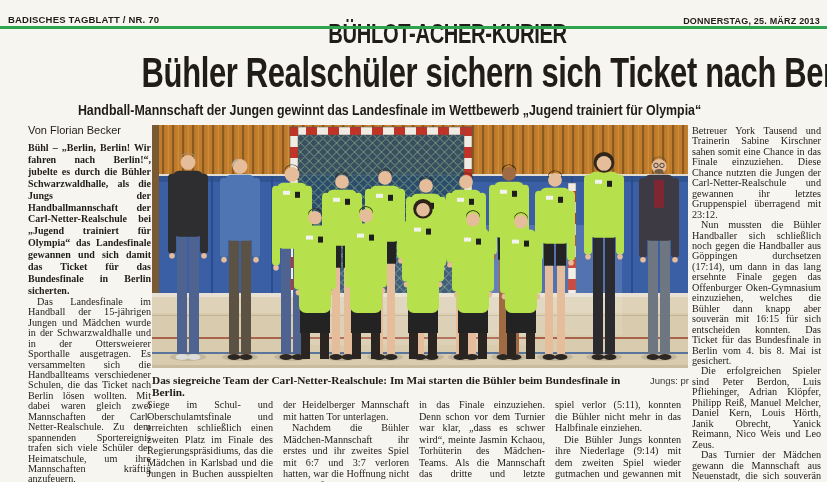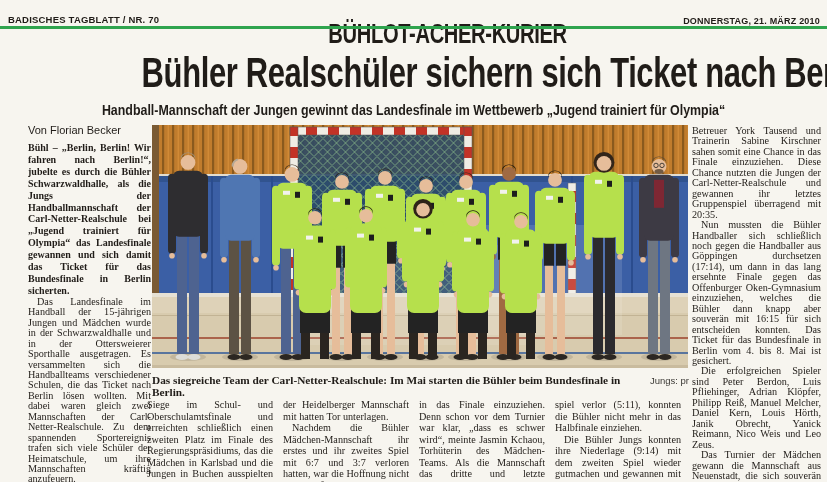--- a/index.html
+++ b/index.html
@@ -9,21 +9,21 @@
   .hdr-left{position:absolute;left:8px;top:14px;font:bold 9.5px "Liberation Sans",sans-serif;letter-spacing:.2px;white-space:nowrap;}
   .hdr-right{position:absolute;right:7px;top:16px;font:bold 9px "Liberation Sans",sans-serif;letter-spacing:.2px;white-space:nowrap;}
   .masthead{position:absolute;left:0;right:0;top:18px;text-align:center;}
   .masthead span{display:inline-block;font:bold 28px "Liberation Sans",sans-serif;letter-spacing:-.5px;
                  transform:translateX(34px) scaleX(.72);transform-origin:center;white-space:nowrap;}
   .green-rule{position:absolute;left:0;top:26px;width:827px;height:3px;background:var(--rule_green,#2fa44e);}
   
   .headline{position:absolute;left:0;right:0;top:48px;text-align:center;}
   .headline span{display:inline-block;font:bold 43px "Liberation Sans",sans-serif;letter-spacing:-.5px;
                  transform:scaleX(.72);transform-origin:center;white-space:nowrap;}
-  .subheadline{position:absolute;left:0;right:0;top:101px;text-align:center;}
+  .subheadline{position:absolute;left:0;right:0;top:101px;text-align:left;}
   .subheadline span{display:inline-block;font:bold 15.5px "Liberation Sans",sans-serif;
                     transform:scaleX(.8);transform-origin:center;white-space:nowrap;}
   .byline{position:absolute;left:28px;top:124px;font:11px "Liberation Sans",sans-serif;}
   
   .tcol{position:absolute;text-align:justify;font-size:10.2px;line-height:10.45px;overflow:hidden;
         hyphens:auto;-webkit-hyphens:auto;}
   .col-left{left:28px;top:142px;width:123px;height:340px;}
   .col-right{left:692px;top:126px;width:129px;height:356px;}
   .lead{font-weight:bold;font-size:10px;line-height:11.9px;margin:0 0 7px 0;}
   .tcol p{margin:0;}
@@ -39,21 +39,21 @@
   .caption{font:bold 11.3px "Liberation Serif",serif;}
   .credit{font:9.5px "Liberation Sans",sans-serif;color:#3c3a36;white-space:nowrap;margin-left:10px;}
 </style>
 </head>
 <body>
 
 <div class="page">
 
   <div class="hdr-left">BADISCHES TAGBLATT / NR. 70</div>
   <div class="masthead"><span>BÜHLOT-ACHER-KURIER</span></div>
-  <div class="hdr-right">DONNERSTAG, 21. MÄRZ 2010</div>
+  <div class="hdr-right">DONNERSTAG, 25. MÄRZ 2013</div>
   <div class="green-rule"></div>
 
   <div class="headline"><span>Bühler Realschüler sichern sich Ticket nach Berlin</span></div>
   <div class="subheadline"><span>Handball-Mannschaft der Jungen gewinnt das Landesfinale im Wettbewerb „Jugend trainiert für Olympia“</span></div>
   <div class="byline">Von Florian Becker</div>
 
   <div class="tcol col-left">
     <p class="lead">Bühl – „Berlin, Berlin! Wir fahren nach Berlin!“, jubelte es durch die Bühler Schwarzwaldhalle, als die Jungs der Handballmannschaft der Carl-Netter-Realschule bei „Jugend trainiert für Olympia“ das Landesfinale gewannen und sich damit das Ticket für das Bundesfinale in Berlin sicherten.</p>
     <p class="indent">Das Landesfinale im Handball der 15-jährigen Jungen und Mädchen wurde in der Schwarzwaldhalle und in der Ottersweierer Sporthalle ausgetragen. Es versammelten sich die Handballteams verschiedener Schulen, die das Ticket nach Berlin lösen wollten. Mit dabei waren gleich zwei Mannschaften der Carl-Netter-Realschule. Zu dem spannenden Sportereignis trafen sich viele Schüler der Heimatschule, um ihre Mannschaften kräftig anzufeuern.</p>
 
@@ -391,19 +391,19 @@
     <div class="bcol">
       <p>in das Finale einzuziehen. Denn schon vor dem Turnier war klar, „dass es schwer wird“, meinte Jasmin Kchaou, Torhüterin des Mädchen-Teams. Als die Mannschaft das dritte und letzte Vorrunden-</p>
     </div>
     <div class="bcol">
       <p>spiel verlor (5:11), konnten die Bühler nicht mehr in das Halbfinale einziehen.</p>
       <p class="indent">Die Bühler Jungs konnten ihre Niederlage (9:14) mit dem zweiten Spiel wieder gutmachen und gewannen mit 17:13.</p>
     </div>
   </div>
 
   <div class="tcol col-right">
-    <p>Betreuer York Tausend und Trainerin Sabine Kirschner sahen somit eine Chance in das Finale einzuziehen. Diese Chance nutzten die Jungen der Carl-Netter-Realschule und gewannen ihr letztes Gruppenspiel überragend mit 20:35.</p>
+    <p>Betreuer York Tausend und Trainerin Sabine Kirschner sahen somit eine Chance in das Finale einzuziehen. Diese Chance nutzten die Jungen der Carl-Netter-Realschule und gewannen ihr letztes Gruppenspiel überragend mit 23:12.</p>
     <p class="indent">Nun mussten die Bühler Handballer sich schließlich noch gegen die Handballer aus Göppingen durchsetzen (17:14), um dann in das lang ersehnte Finale gegen das Offenburger Oken-Gymnasium einzuziehen, welches die Bühler dann knapp aber souverän mit 16:15 für sich entscheiden konnten. Das Ticket für das Bundesfinale in Berlin vom 4. bis 8. Mai ist gesichert.</p>
     <p class="indent">Die erfolgreichen Spieler sind Peter Berdon, Luis Pfliehinger, Adrian Klöpfer, Philipp Reiß, Manuel Melcher, Daniel Kern, Louis Hörth, Janik Obrecht, Yanick Reimann, Nico Weis und Leo Zeus.</p>
     <p class="indent">Das Turnier der Mädchen gewann die Mannschaft aus Neuenstadt, die sich souverän im Finale gegen die Handballerinnen aus Wangen durchsetzten (11:5).</p>
   </div>
 
 </div>
 
 </body></html>

